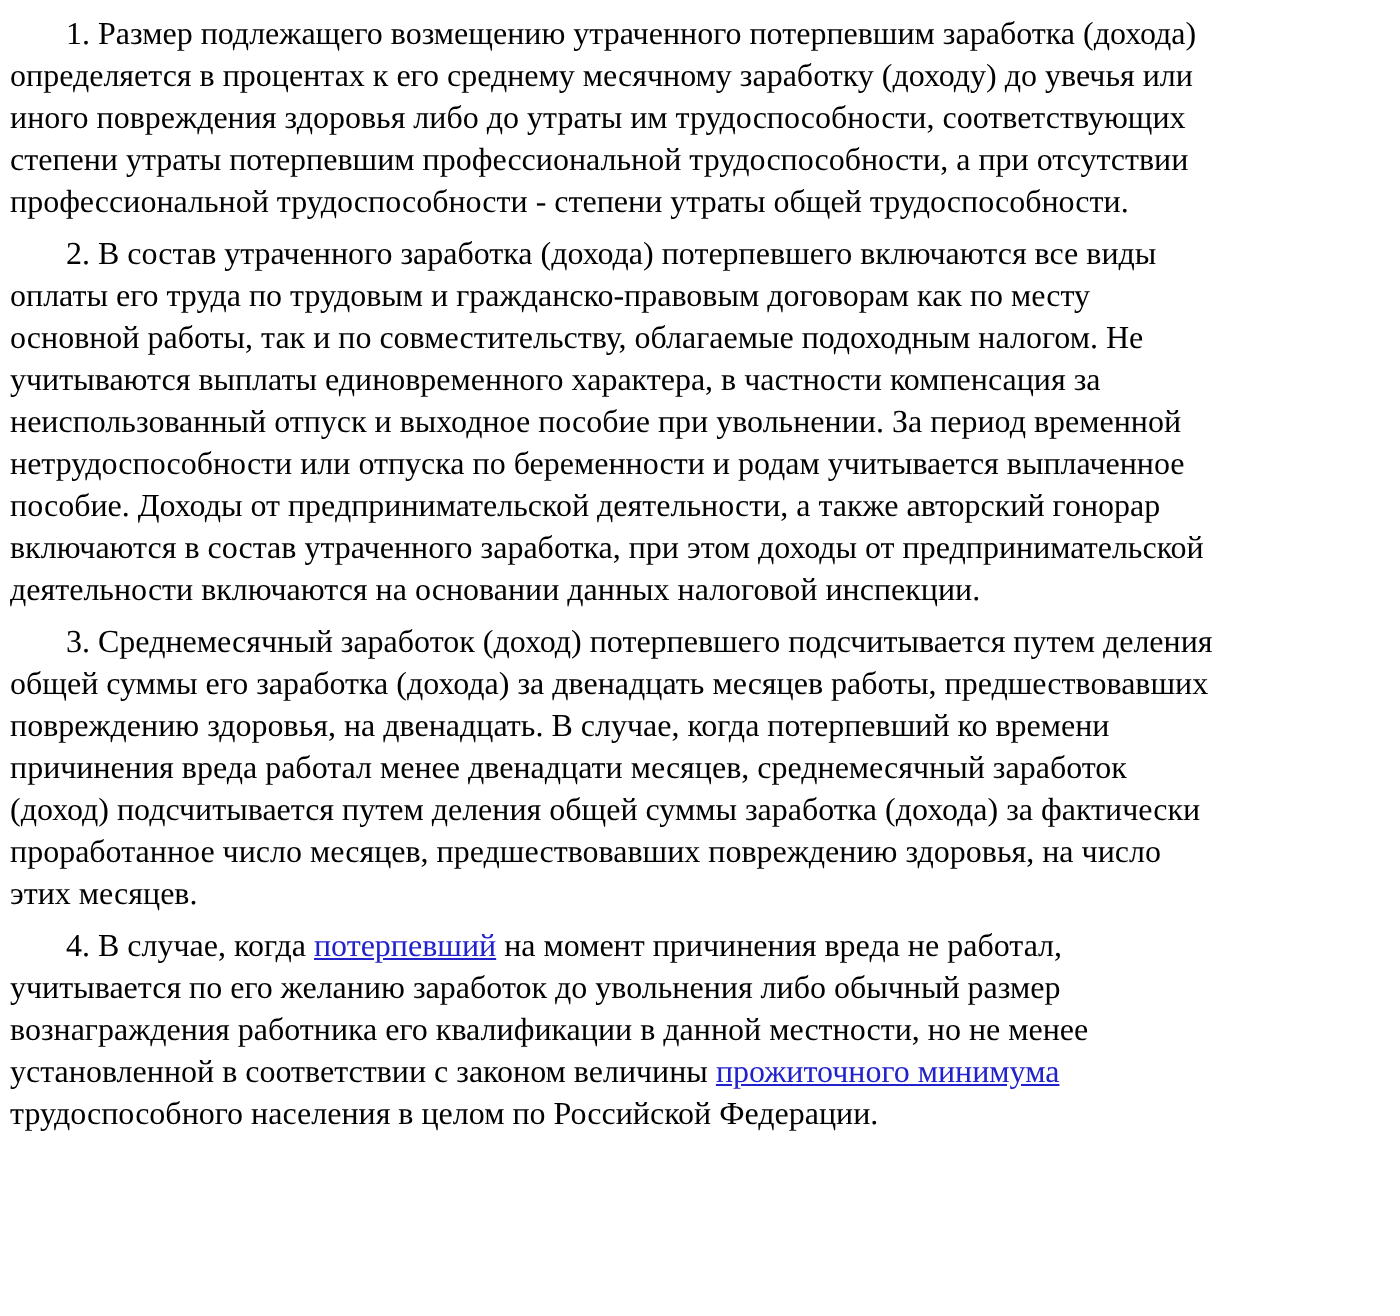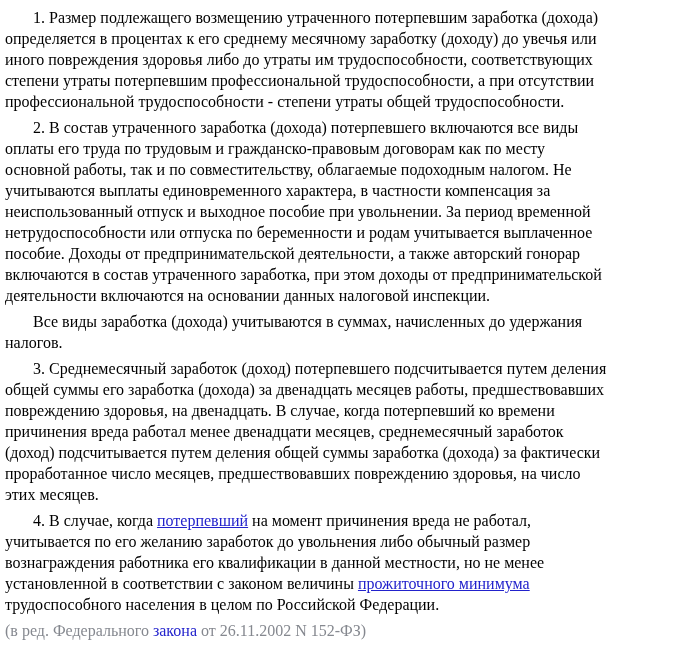--- a/index.html
+++ b/index.html
@@ -40,18 +40,16 @@
     text-decoration: none;
   }
 </style>
 </head>
 <body>
 
 <div class="page" style="--bg: #ffffff; --text: #000000; --link: #2222cc; --note: #85888f;">
   <div>
       <p><span>1. Размер подлежащего возмещению утраченного потерпевшим заработка (дохода) определяется в процентах к его среднему месячному заработку (доходу) до увечья или иного повреждения здоровья либо до утраты им трудоспособности, соответствующих степени утраты потерпевшим профессиональной трудоспособности, а при отсутствии профессиональной трудоспособности - степени утраты общей трудоспособности.</span></p>
       <p><span>2. В состав утраченного заработка (дохода) потерпевшего включаются все виды оплаты его труда по трудовым и гражданско-правовым договорам как по месту основной работы, так и по совместительству, облагаемые подоходным налогом. Не учитываются выплаты единовременного характера, в частности компенсация за неиспользованный отпуск и выходное пособие при увольнении. За период временной нетрудоспособности или отпуска по беременности и родам учитывается выплаченное пособие. Доходы от предпринимательской деятельности, а также авторский гонорар включаются в состав утраченного заработка, при этом доходы от предпринимательской деятельности включаются на основании данных налоговой инспекции.</span></p>
-      <p><span>Все виды заработка (дохода) учитываются в суммах, начисленных до удержания налогов.</span></p>
       <p><span>3. Среднемесячный заработок (доход) потерпевшего подсчитывается путем деления общей суммы его заработка (дохода) за двенадцать месяцев работы, предшествовавших повреждению здоровья, на двенадцать. В случае, когда потерпевший ко времени причинения вреда работал менее двенадцати месяцев, среднемесячный заработок (доход) подсчитывается путем деления общей суммы заработка (дохода) за фактически проработанное число месяцев, предшествовавших повреждению здоровья, на число этих месяцев.</span></p>
       <p><span>4. В случае, когда </span><a href="#">потерпевший</a><span> на момент причинения вреда не работал, учитывается по его желанию заработок до увольнения либо обычный размер вознаграждения работника его квалификации в данной местности, но не менее установленной в соответствии с законом величины </span><a href="#">прожиточного минимума</a><span> трудоспособного населения в целом по Российской Федерации.</span></p>
-      <p class="note"><span>(в ред. Федерального </span><a href="#" class="no-underline">закона</a><span> от 26.11.2002 N 152-ФЗ)</span></p>
     </div>
 </div>
 
 </body></html>

